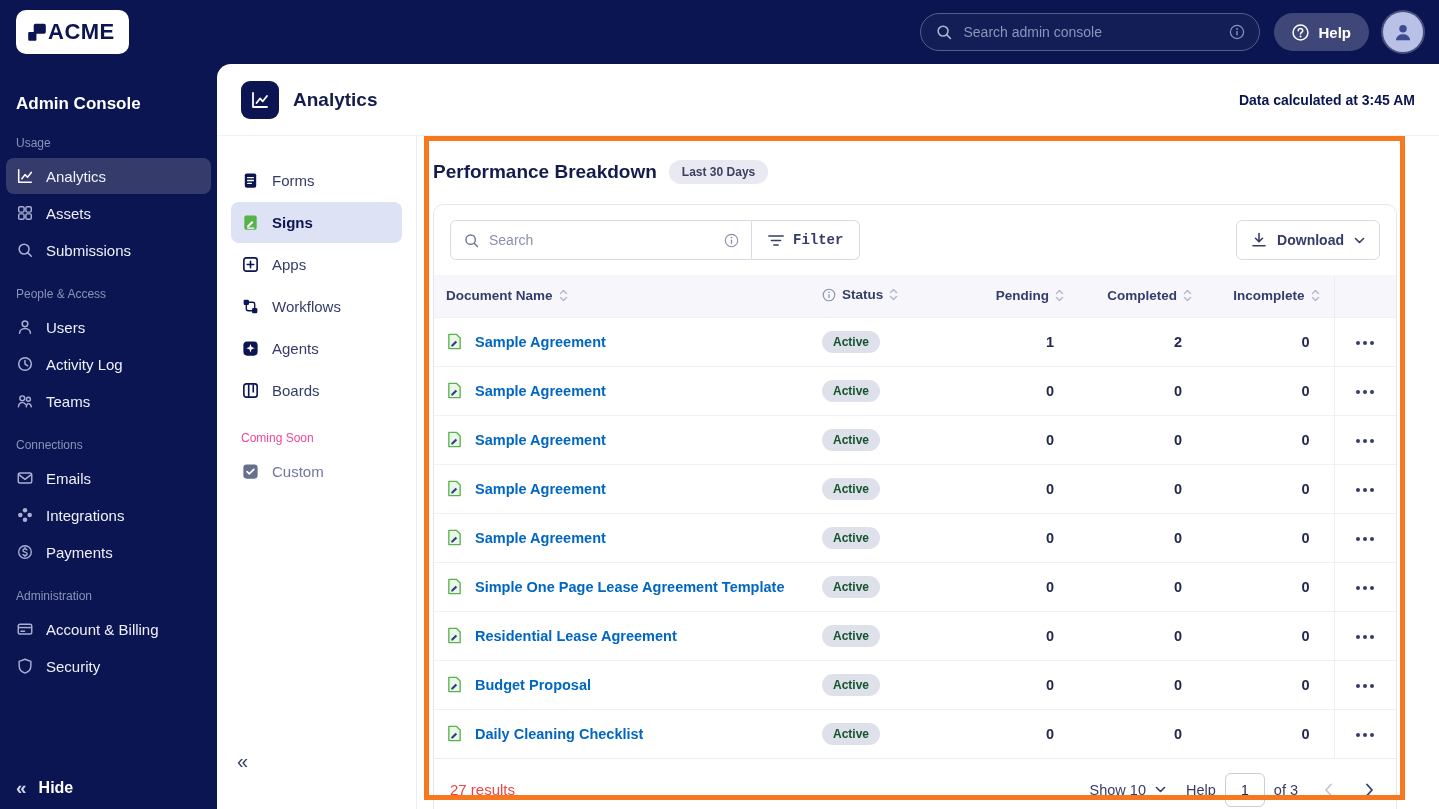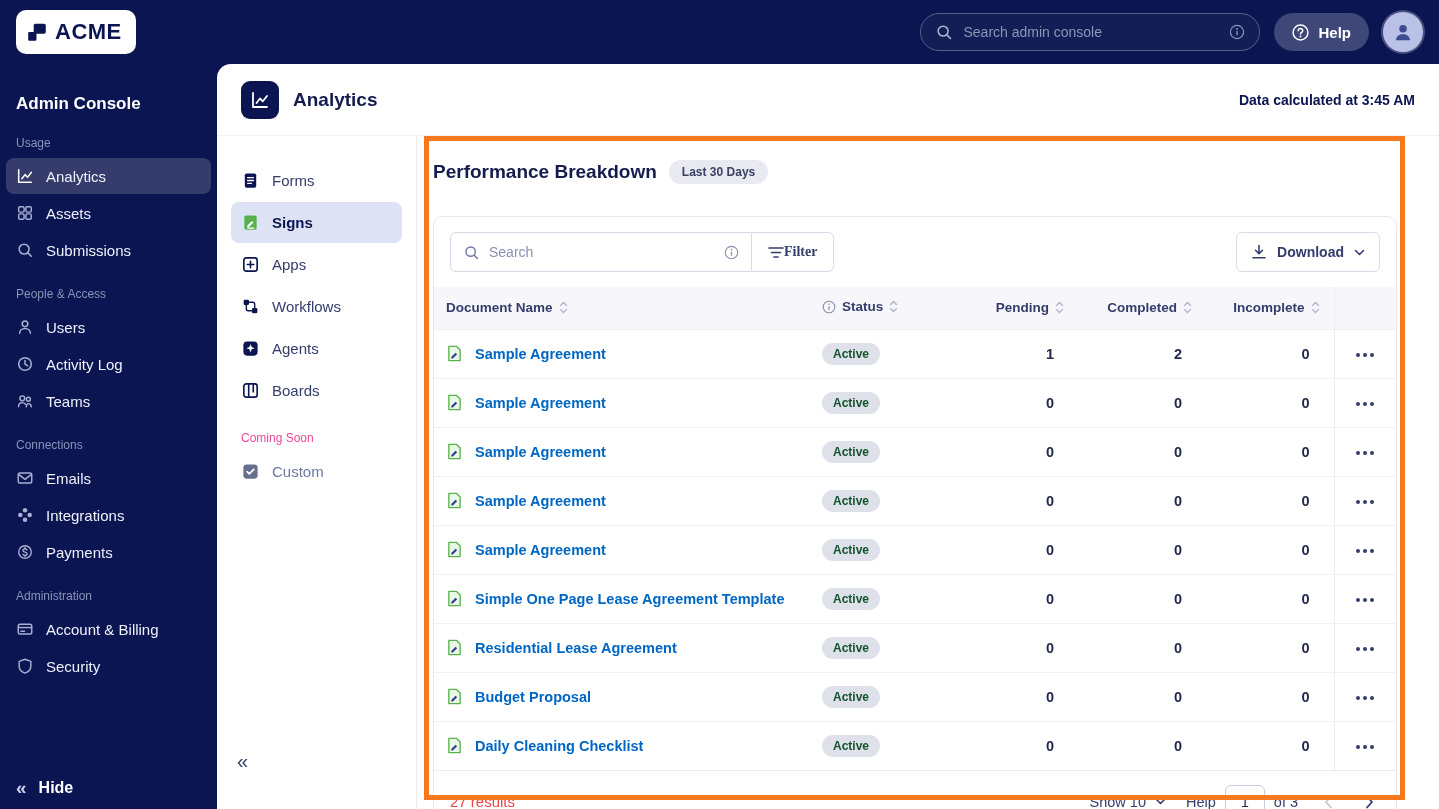--- a/index.html
+++ b/index.html
@@ -8,21 +8,21 @@
     position: relative;
     background:#0a1551;
     font-family:"Liberation Sans","DejaVu Sans",sans-serif;
     overflow:hidden;
     color:#2a3052;
   }
   svg { display:block; }
 
   
   .topbar { position:absolute; top:0; left:0; right:0; height:64px; display:flex; align-items:center; padding:0 16px; }
-  .logo-box { background:#fff; border-radius:10px; height:44px; padding:0 14px 0 10px; display:flex; align-items:center; gap:7px; cursor:pointer; }
+  .logo-box { background:#fff; border-radius:10px; height:44px; padding:0 14px 0 10px; display:flex; align-items:center; cursor:pointer; }
   .logo-text { color:#0a1551; font-weight:800; font-size:22px; letter-spacing:.5px; }
   .topbar-right { margin-left:auto; display:flex; align-items:center; gap:14px; }
   .admin-search { width:340px; height:38px; border:1px solid #565e8a; border-radius:19px; display:flex; align-items:center; gap:10px; padding:0 14px; background:rgba(255,255,255,.04); }
   .admin-search input { flex:1; background:transparent; border:none; outline:none; color:#fff; font-size:14px; }
   .admin-search input::placeholder { color:#8d94b8; }
   .help-btn { height:38px; border:none; border-radius:19px; background:#3f4678; color:#fff; display:flex; align-items:center; gap:9px; padding:0 18px; font-size:15px; font-weight:600; cursor:pointer; font-family:inherit; }
   .avatar { width:40px; height:40px; border-radius:50%; background:#b9c1e6; display:flex; align-items:center; justify-content:center; cursor:pointer; box-shadow:0 0 0 2px rgba(255,255,255,.25); }
 
   
   .sidebar { position:absolute; top:64px; left:0; width:217px; bottom:0; color:#fff; }
@@ -47,31 +47,31 @@
   
   .subnav { width:200px; border-right:1px solid #ececf3; padding:24px 14px 16px; position:relative; flex:none; }
   .subnav-item { display:flex; align-items:center; gap:12px; padding:11px 10px; border-radius:8px; font-size:15px; font-weight:500; color:#343c6a; cursor:pointer; margin-bottom:1px; }
   .subnav-item.active { background:#dde2f5; color:#0a1551; font-weight:700; }
   .subnav-item.muted { color:#6f76a0; }
   .coming-label { font-size:12px; color:#ec4899; margin:20px 0 6px; padding:0 10px; }
   .subnav-collapse { position:absolute; bottom:36px; left:20px; background:none; border:none; font-size:20px; color:#343c6a; cursor:pointer; font-family:inherit; }
 
   
   .panel { flex:1; padding:24px 42px 12px 16px; min-width:0; }
-  .panel-title-row { display:flex; align-items:center; gap:12px; margin-bottom:32px; }
+  .panel-title-row { display:flex; align-items:center; gap:12px; margin-bottom:20px; }
   .panel-title { font-size:19px; font-weight:800; color:#141c4d; }
   .badge-pill { background:#e8e9f1; color:#3b4163; font-size:12px; font-weight:600; padding:5px 13px; border-radius:13px; }
 
   .card { border:1px solid #e6e6ef; border-radius:10px; background:#fff; }
   .toolbar { display:flex; align-items:center; padding:15px 16px; }
   .search-group { display:flex; }
   .table-search { width:302px; height:40px; border:1px solid #d8dae6; border-radius:6px 0 0 6px; display:flex; align-items:center; gap:9px; padding:0 12px; }
   .table-search input { flex:1; border:none; outline:none; font-size:14px; color:#2a3052; font-family:inherit; min-width:0; }
   .table-search input::placeholder { color:#8a90ad; }
-  .filter-btn { height:40px; border:1px solid #d8dae6; border-left:none; border-radius:0 6px 6px 0; background:#fff; display:flex; align-items:center; gap:0; padding:0 16px; font-size:14px; font-weight:600; color:#343c6a; cursor:pointer; font-family:Liberation Serif, serif; }
+  .filter-btn { height:40px; border:1px solid #d8dae6; border-left:none; border-radius:0 6px 6px 0; background:#fff; display:flex; align-items:center; gap:9px; padding:0 16px; font-size:14px; font-weight:600; color:#343c6a; cursor:pointer; font-family:Liberation Mono, monospace; }
   .download-btn { margin-left:auto; height:40px; border:1px solid #d8dae6; border-radius:6px; background:#fff; display:flex; align-items:center; gap:10px; padding:0 14px; font-size:14px; font-weight:600; color:#343c6a; cursor:pointer; font-family:inherit; }
 
   table { width:100%; border-collapse:collapse; }
   thead th { background:#f7f7fb; height:42px; font-size:13.5px; font-weight:700; color:#343c6a; text-align:left; padding:0 12px; cursor:pointer; }
   th .th-inner { display:inline-flex; align-items:center; gap:6px; }
   th.num, td.num { text-align:right; }
   th.num .th-inner { justify-content:space-between; }
   td.num { font-weight:700; color:#22294d; font-size:14.5px; padding-right:24px; }
   th.num { padding-right:14px; }
   tbody td { border-top:1px solid #f0f0f6; height:48px; padding:0 12px; }

